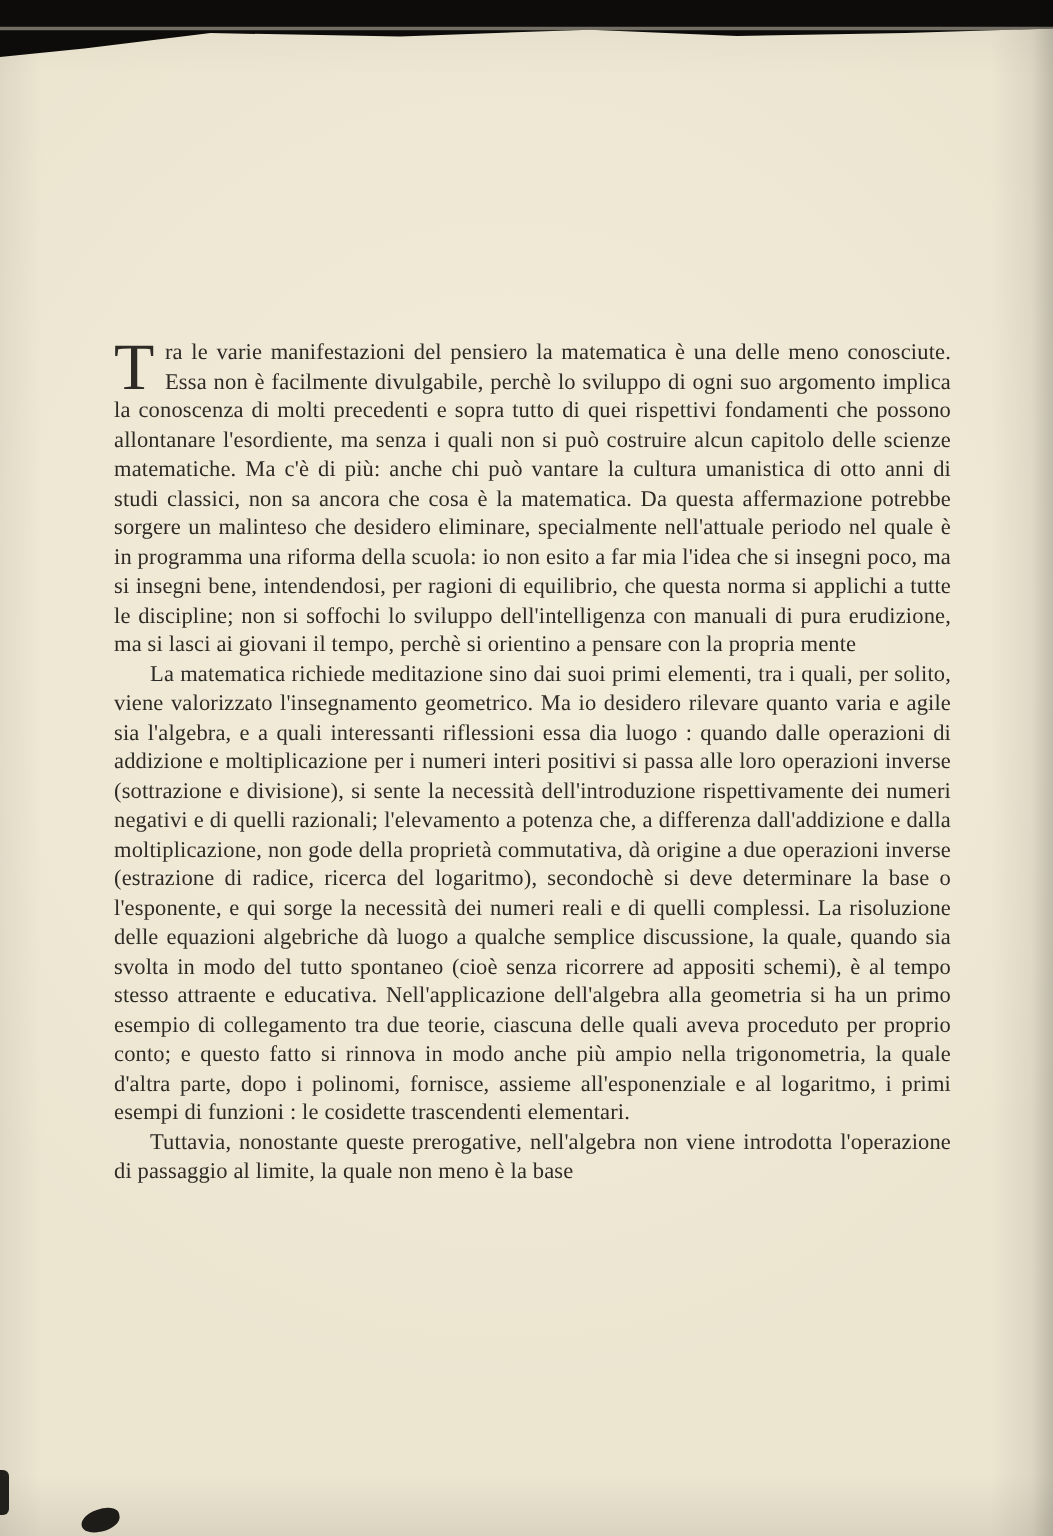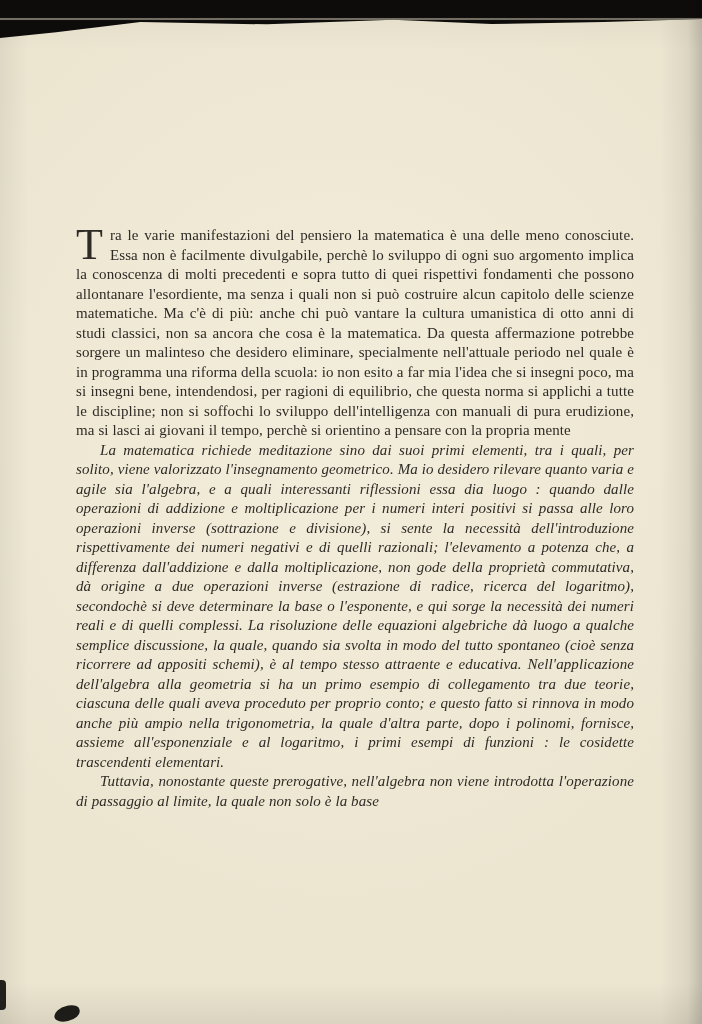--- a/index.html
+++ b/index.html
@@ -60,21 +60,21 @@
     position: absolute;
     left: 76px; top: 226px;
     width: 558px;
     color: var(--ink-color);
     font-size: 15px;
     line-height: 19.5px;
     text-align: justify;
     letter-spacing: 0.1px;
   }
   .para { margin: 0; }
-  .para.indent { text-indent: 1.6em; font-style: italic; }
+  .para.indent { text-indent: 1.6em; }
   .dropcap {
     float: left;
     font-size: 44px;
     line-height: 33px;
     padding: 2px 7px 0 0;
     color: var(--ink-color);
   }
 </style>
 </head>
 <body>
@@ -84,16 +84,16 @@
   <div class="scan-band-top"></div>
   <div class="scan-shadow-right"></div>
   <div class="scan-mark-left"></div>
   <div class="scan-mark-bottom"></div>
 
   <div class="text-block">
     <p class="para first"><span class="dropcap">T</span><span>ra le varie manifestazioni del pensiero la matematica è una delle meno conosciute. Essa non è facilmente divulgabile, perchè lo sviluppo di ogni suo argomento implica la conoscenza di molti precedenti e sopra tutto di quei rispettivi fondamenti che possono allontanare l'esordiente, ma senza i quali non si può costruire alcun capitolo delle scienze matematiche. Ma c'è di più: anche chi può vantare la cultura umanistica di otto anni di studi classici, non sa ancora che cosa è la matematica. Da questa affermazione potrebbe sorgere un malinteso che desidero eliminare, specialmente nell'attuale periodo nel quale è in programma una riforma della scuola: io non esito a far mia l'idea che si insegni poco, ma si insegni bene, intendendosi, per ragioni di equilibrio, che questa norma si applichi a tutte le discipline; non si soffochi lo sviluppo dell'intelligenza con manuali di pura erudizione, ma si lasci ai giovani il tempo, perchè si orientino a pensare con la propria mente</span></p>
 
     <p class="para indent"><span>La matematica richiede meditazione sino dai suoi primi elementi, tra i quali, per solito, viene valorizzato l'insegnamento geometrico. Ma io desidero rilevare quanto varia e agile sia l'algebra, e a quali interessanti riflessioni essa dia luogo : quando dalle operazioni di addizione e moltiplicazione per i numeri interi positivi si passa alle loro operazioni inverse (sottrazione e divisione), si sente la necessità dell'introduzione rispettivamente dei numeri negativi e di quelli razionali; l'elevamento a potenza che, a differenza dall'addizione e dalla moltiplicazione, non gode della proprietà commutativa, dà origine a due operazioni inverse (estrazione di radice, ricerca del logaritmo), secondochè si deve determinare la base o l'esponente, e qui sorge la necessità dei numeri reali e di quelli complessi. La risoluzione delle equazioni algebriche dà luogo a qualche semplice discussione, la quale, quando sia svolta in modo del tutto spontaneo (cioè senza ricorrere ad appositi schemi), è al tempo stesso attraente e educativa. Nell'applicazione dell'algebra alla geometria si ha un primo esempio di collegamento tra due teorie, ciascuna delle quali aveva proceduto per proprio conto; e questo fatto si rinnova in modo anche più ampio nella trigonometria, la quale d'altra parte, dopo i polinomi, fornisce, assieme all'esponenziale e al logaritmo, i primi esempi di funzioni : le cosidette trascendenti elementari.</span></p>
 
-    <p class="para indent"><span>Tuttavia, nonostante queste prerogative, nell'algebra non viene introdotta l'operazione di passaggio al limite, la quale non solo è la base</span></p>
+    <p class="para indent"><span>Tuttavia, nonostante queste prerogative, nell'algebra non viene introdotta l'operazione di passaggio al limite, la quale non meno è la base</span></p>
   </div>
 
 </div>
 
 </body></html>

